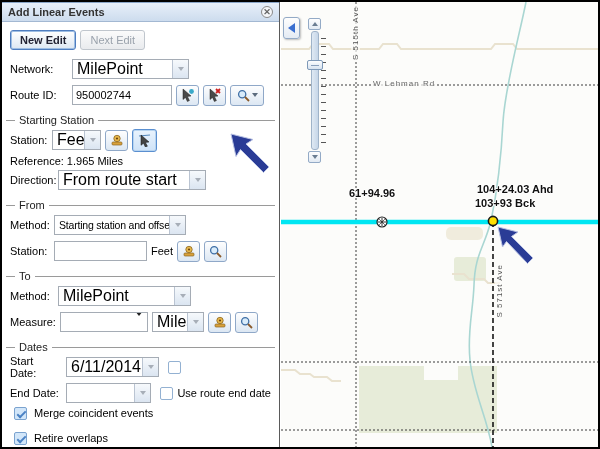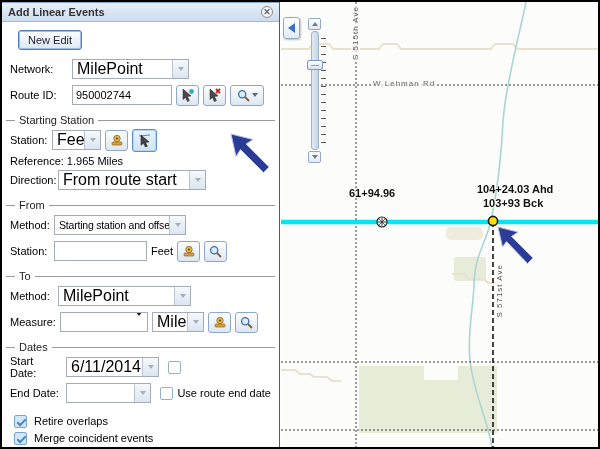--- a/index.html
+++ b/index.html
@@ -11,21 +11,21 @@
   .panel { position:absolute; left:0; top:0; width:278px; height:445px; background:#fff; border-right:1px solid #5a5a5a; }
   .panel-header { height:20px; background:linear-gradient(#e7eff9,#cddcee); border-bottom:1px solid #a3b8d2; border-top:1px solid #8aa6c9;
     display:flex; align-items:center; padding:0 6px; font-size:11px; color:#333; font-weight:700; }
   .panel-header .title { flex:1; }
   .close-btn { width:12px; height:12px; border:1px solid #8a8a8a; border-radius:50%; color:#666; font-size:9px; line-height:10px; text-align:center; background:#f4f6f9; cursor:pointer; }
 
   .row { display:flex; align-items:center; margin:6px 8px 0 8px; font-size:11px; color:#000; gap:4px; height:20px; }
   .lbl { flex:none; }
 
   .btn { border:1px solid #93afd0; border-radius:3px; background:linear-gradient(#ffffff,#dde7f2); font-size:11px; color:#223; padding:2px 9px; height:20px; cursor:pointer; }
-  .btn.primary { border:1px solid #4f7dbf; box-shadow:0 0 0 1px #9dbde3 inset; font-weight:400;margin-left:8px; }
+  .btn.primary { border:1px solid #4f7dbf; box-shadow:0 0 0 1px #9dbde3 inset; font-weight:700; }
   .btn.disabled { color:#9aa2ac; border-color:#c0c6cd; background:linear-gradient(#fbfbfb,#e9ebee); }
 
   .input { height:20px; border:1px solid #a5acb5; background:#fff; font-size:11px; padding:4px 3px; font-family:"Liberation Sans",sans-serif; color:#000; }
 
   .dd { display:flex; align-items:center; height:20px; border:1px solid #a5acb5; background:#fff; overflow:hidden; }
   .dd .val { flex:1; padding:0 4px; font-size:16px; white-space:nowrap; overflow:hidden; }
   .dd .val.small { font-size:10.5px; letter-spacing:-0.2px; }
   .dd .arrow-btn { width:16px; align-self:stretch; border-left:1px solid #bac4d2; background:linear-gradient(#f6f9fc,#dbe5f1); display:flex; align-items:center; justify-content:center; }
   .tri { width:0; height:0; border-left:3px solid transparent; border-right:3px solid transparent; border-top:4px solid #5b6b7d; }
   .tri.dim { border-top-color:#a7aeb8; }
@@ -79,20 +79,21 @@
 
   <div class="panel">
 
     <div class="panel-header">
       <span class="title">Add Linear Events</span>
       <span class="close-btn">✕</span>
     </div>
 
     <div class="row" style="margin-top:8px">
       <button class="btn primary">New Edit</button>
+      <button class="btn disabled">Next Edit</button>
     </div>
 
     <div class="row" style="margin-top:9px">
       <span class="lbl" style="width:58px">Network:</span>
       <div class="dd" style="width:117px">
         <span class="val">MilePoint</span>
         <span class="arrow-btn">
             <span class="tri dim"></span>
           </span>
       </div>
@@ -255,27 +256,27 @@
       <div class="dd" style="width:93px">
         <span class="val"></span>
         <span class="arrow-btn">
             <span class="tri dim"></span>
           </span>
       </div>
       <span class="cb" style="margin-left:5px"></span>
       <span class="lbl">Use route end date</span>
     </div>
 
+    <div class="opt-row">
+      <span class="cb checked"></span>
+      <span>Merge coincident events</span>
+    </div>
     <div class="opt-row" style="margin-top:11px">
       <span class="cb checked"></span>
       <span>Retire overlaps</span>
-    </div>
-    <div class="opt-row">
-      <span class="cb checked"></span>
-      <span>Merge coincident events</span>
     </div>
     <div class="opt-row">
       <span class="cb checked"></span>
 
     </div>
 
     <svg class="annot" style="left:226px; top:129px" width="44" height="44" viewBox="0 0 44 44">
       <path d="M3 3 L25 8.5 L18 13 L41 36 L35.5 41.5 L12.5 18.5 L8 25.5 Z" fill="#2a3c96" stroke="#b9c2e4" stroke-width="1"></path>
     </svg>
   </div>
@@ -308,21 +309,21 @@
         <line x1="97" y1="220" x2="105" y2="220" stroke="#222" stroke-width="0.9"></line>
         <line x1="98.2" y1="217.2" x2="103.8" y2="222.8" stroke="#222" stroke-width="0.7"></line>
         <line x1="103.8" y1="217.2" x2="98.2" y2="222.8" stroke="#222" stroke-width="0.7"></line>
       </g>
 
       <circle cx="212" cy="219" r="4.6" fill="#ffdf00" stroke="#1a1a1a" stroke-width="1.6"></circle>
     </svg>
 
     <span class="map-label" style="left:68px; top:185px">61+94.96</span>
     <span class="map-label" style="left:196px; top:181px">104+24.03 Ahd</span>
-    <span class="map-label" style="left:202px; top:195px">103+93 Bck</span>
+    <span class="map-label" style="left:194px; top:195px">103+93 Bck</span>
     <span class="road-label-h" style="left:92px; top:77px">W Lehman Rd</span>
     <span class="road-label-v" style="left:70px; top:4px">S 515th Ave</span>
     <span class="road-label-v" style="left:214px; top:262px">S 571st Ave</span>
 
     <div class="collapse-tab">
       <span class="tri-left"></span>
     </div>
 
     <div class="zoom-btn" style="left:27px; top:16px">
         <span class="tri-up-s"></span>

